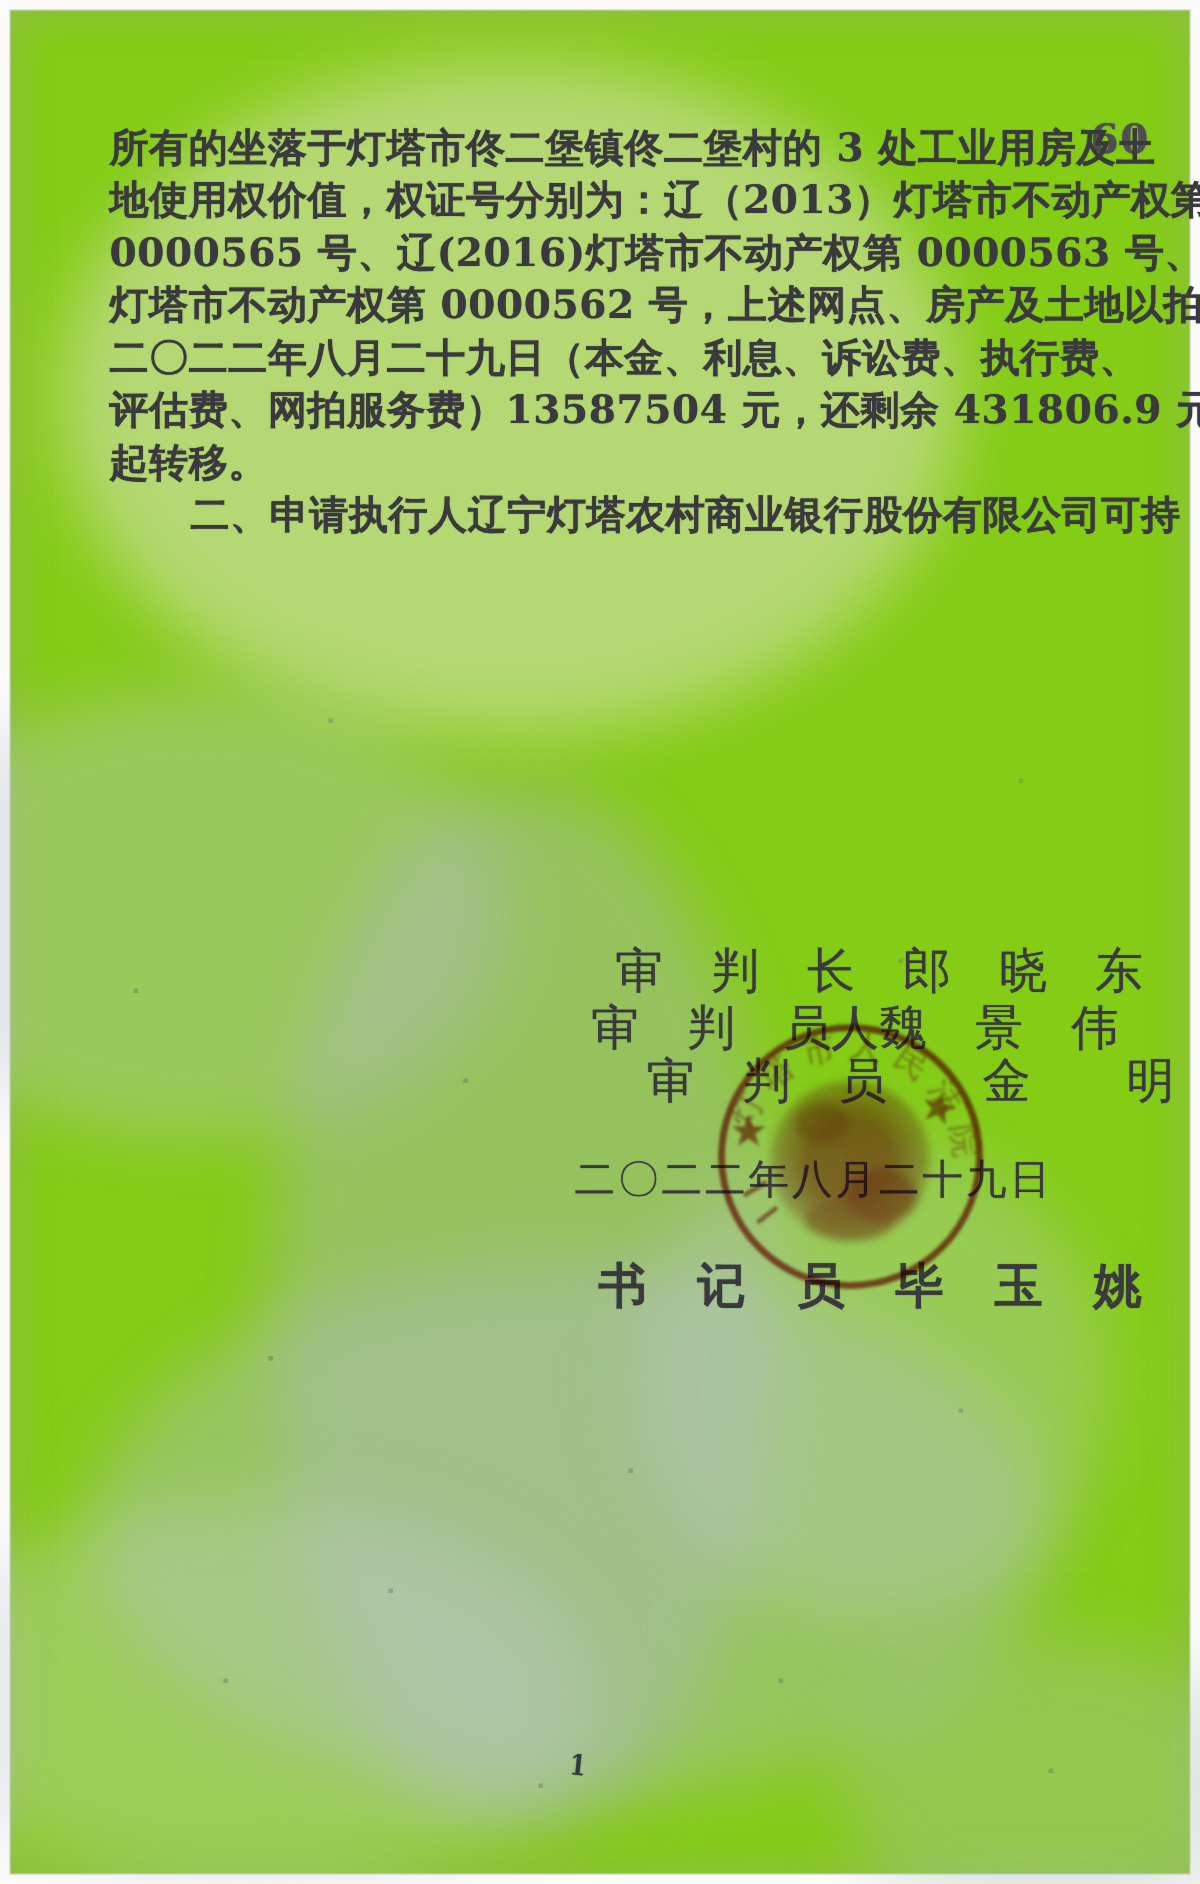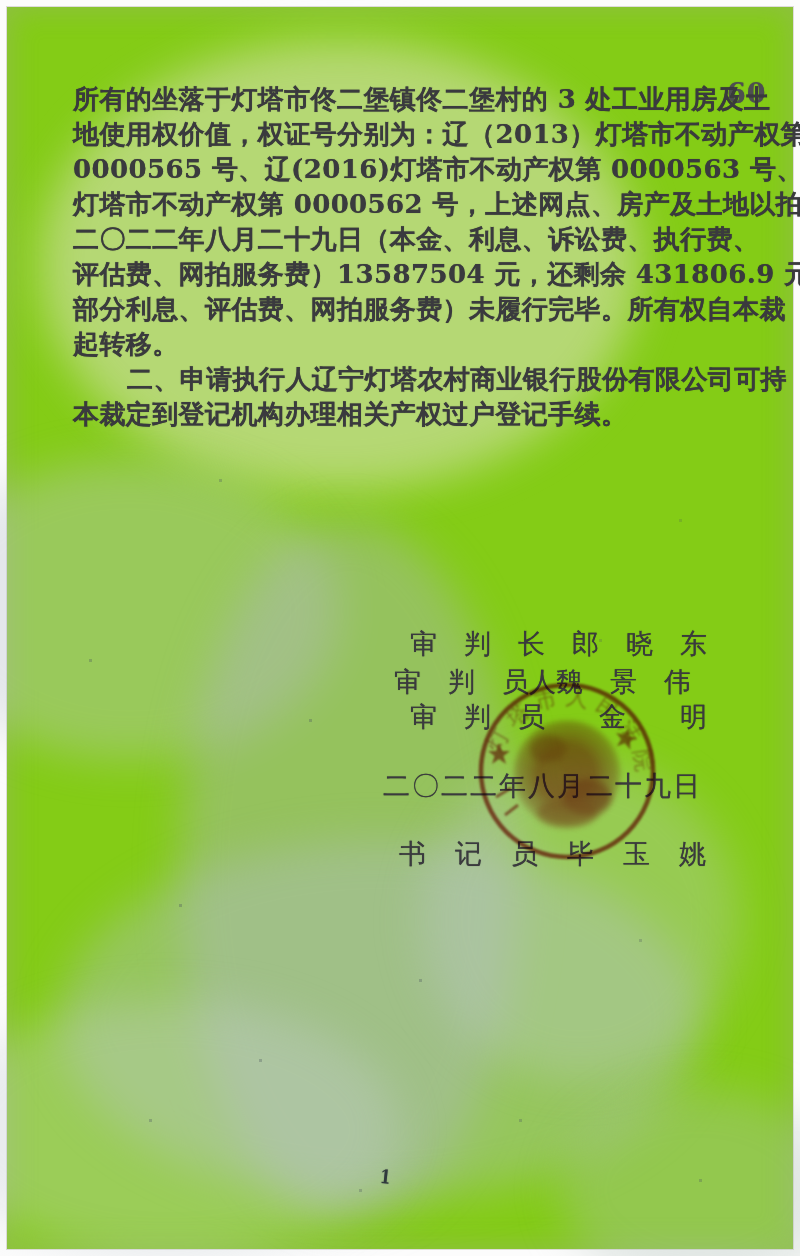--- a/index.html
+++ b/index.html
@@ -33,28 +33,28 @@
     color:#3a3a3e;font-weight:700;
     text-shadow:0 0 .7px rgba(35,35,40,.75);
   }
   .doc-body .line{white-space:nowrap;height:35px;overflow:visible;}
   .doc-body .indent{text-indent:54px;}
   .page-number{
     position:absolute;left:727px;top:78px;font-size:27px;color:#4e4e52;
     font-weight:600;letter-spacing:1px;text-shadow:0 0 1px rgba(60,60,65,.6);
   }
   .sig{
-    position:absolute;font-size:27px;color:#3a3a3e;font-weight:500;
+    position:absolute;font-size:32px;color:#3a3a3e;font-weight:500;
     white-space:nowrap;text-shadow:0 0 .7px rgba(35,35,40,.75);
   }
   #judge1{left:410px;top:626px;}
   #judge2{left:394px;top:664px;}
-  #judge3{left:410px;top:699px;}
+  #judge3{left:431px;top:699px;}
   #dateline{left:383px;top:768px;font-size:27px;letter-spacing:2px;}
-  #clerkline{left:399px;top:836px;letter-spacing:1px;}
+  #clerkline{left:399px;top:836px;letter-spacing:1px;font-weight:bold;}
   .seal{
     position:absolute;left:472px;top:677px;width:190px;height:190px;
     mix-blend-mode:multiply;opacity:.93;
   }
   .footer-mark{
     position:absolute;left:380px;top:1168px;font-size:15px;color:#30393d;
     transform:rotate(6deg) scaleY(1.25);font-weight:600;
     text-shadow:0 0 1px rgba(40,50,55,.6);
   }
   .blur1{filter:blur(1px);}
@@ -77,24 +77,22 @@
 
   <div class="page-number">60</div>
 
   <div class="doc-body">
     <div class="line">所有的坐落于灯塔市佟二堡镇佟二堡村的 3 处工业用房及土</div>
     <div class="line">地使用权价值，权证号分别为：辽（2013）灯塔市不动产权第</div>
     <div class="line">0000565 号、辽(2016)灯塔市不动产权第 0000563 号、辽(2016)</div>
     <div class="line">灯塔市不动产权第 0000562 号，上述网点、房产及土地以拍卖</div>
     <div class="line">二〇二二年八月二十九日（本金、利息、诉讼费、执行费、</div>
     <div class="line">评估费、网拍服务费）13587504 元，还剩余 431806.9 元（含</div>
-    <div class="line">部分利息、评估费、网拍服务费）未履行完毕。所有权自本裁</div>
     <div class="line">起转移。</div>
     <div class="line indent">二、申请执行人辽宁灯塔农村商业银行股份有限公司可持</div>
-    <div class="line">本裁定到登记机构办理相关产权过户登记手续。</div>
   </div>
 
   <div class="sig" id="judge1">审　判　长　郎　晓　东</div>
   <div class="sig" id="judge2">审　判　员人魏　景　伟</div>
   <div class="sig" id="judge3">审　判　员　　金　　明</div>
   <div class="sig" id="dateline">二〇二二年八月二十九日</div>
   <div class="sig" id="clerkline">书　记　员　毕　玉　姚</div>
 
   <svg class="seal" viewBox="0 0 190 190">
     <defs>

